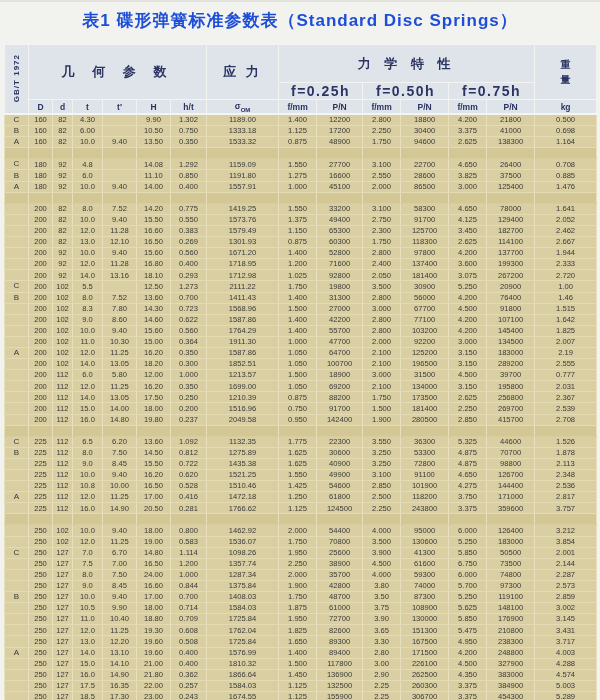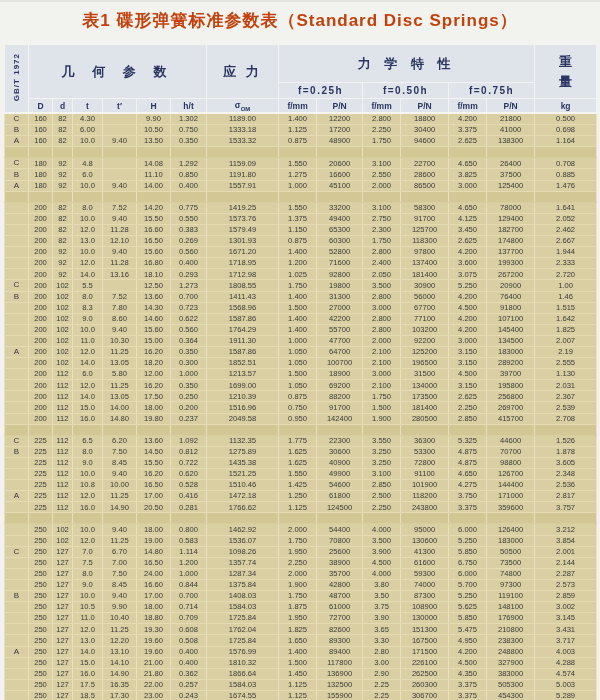--- a/index.html
+++ b/index.html
@@ -5,40 +5,40 @@
   html,body{margin:0;padding:0;}
   body{
     width:600px;height:700px;overflow:hidden;
     background:#f1f1ec;
     font-family:"Liberation Sans","DejaVu Sans",sans-serif;
     position:relative;
   }
   .page{position:absolute;inset:0;background:#f2f2ee;border-top:2px solid #e3e3de;}
   .title{
     margin:0;padding:7px 0 0 0;text-align:center;
-    font-size:17px;font-weight:bold;color:#c2410c;letter-spacing:1px;
+    font-size:17px;font-weight:bold;color:#1d4ed8;letter-spacing:1px;
     white-space:nowrap;
   }
   table.tbl{
     position:absolute;left:4px;top:42px;width:592px;
     border-collapse:collapse;table-layout:fixed;
   }
   .tbl th{
     background:#dee4ea;color:#2b3462;font-weight:bold;
     border:1px solid #f3f4f1;padding:0;text-align:center;vertical-align:middle;
   }
   .h-std{font-size:8px;}
   .h-std .vert{
     writing-mode:vertical-rl;transform:rotate(180deg);
     letter-spacing:1px;display:inline-block;line-height:1;
   }
   .h-big{font-size:13px;letter-spacing:7px;height:37px;}
-  .h-weight{font-size:13px;}
+  .h-weight{font-size:10px;}
   .h-weight .wvert{display:inline-block;width:1.1em;line-height:1.5;word-break:break-all;}
-  .h-f{font-size:10px;height:15px;letter-spacing:1.5px;font-weight:bold;}
+  .h-f{font-size:14px;height:15px;letter-spacing:1.5px;font-weight:bold;}
   .h-sub{font-size:8.5px;height:13px;font-weight:bold;}
   .h-sub sub{font-size:6px;}
   .tbl td{
     background:#d9cfa2;color:#3a3a3a;
     font-size:7.6px;line-height:1;text-align:center;vertical-align:middle;
     height:10.1px;padding:0;
     border-right:1px solid #e9e1bd;border-left:1px solid #e9e1bd;
     border-bottom:1px solid #e4dbb2;
     white-space:nowrap;overflow:hidden;
   }
@@ -176,21 +176,21 @@
         <tr>
           <td class="series">C</td>
           <td>180</td>
           <td>92</td>
           <td>4.8</td>
           <td></td>
           <td>14.08</td>
           <td>1.292</td>
           <td>1159.09</td>
           <td>1.550</td>
-          <td>20600</td>
+          <td>27700</td>
           <td>3.100</td>
           <td>22700</td>
           <td>4.650</td>
           <td>26400</td>
           <td>0.708</td>
         </tr>
         <tr>
           <td class="series">B</td>
           <td>180</td>
           <td>92</td>
@@ -299,21 +299,21 @@
           <td>13.0</td>
           <td>12.10</td>
           <td>16.50</td>
           <td>0.269</td>
           <td>1301.93</td>
           <td>0.875</td>
           <td>60300</td>
           <td>1.750</td>
           <td>118300</td>
           <td>2.625</td>
-          <td>174800</td>
+          <td>114100</td>
           <td>2.667</td>
         </tr>
         <tr>
           <td class="series"></td>
           <td>200</td>
           <td>92</td>
           <td>10.0</td>
           <td>9.40</td>
           <td>15.60</td>
           <td>0.560</td>
@@ -361,21 +361,21 @@
           <td>2.720</td>
         </tr>
         <tr>
           <td class="series">C</td>
           <td>200</td>
           <td>102</td>
           <td>5.5</td>
           <td></td>
           <td>12.50</td>
           <td>1.273</td>
-          <td>1808.55</td>
+          <td>2111.22</td>
           <td>1.750</td>
           <td>19800</td>
           <td>3.500</td>
           <td>30900</td>
           <td>5.250</td>
           <td>20900</td>
           <td>1.00</td>
         </tr>
         <tr>
           <td class="series">B</td>
@@ -504,21 +504,21 @@
           <td>5.80</td>
           <td>12.00</td>
           <td>1.000</td>
           <td>1213.57</td>
           <td>1.500</td>
           <td>18900</td>
           <td>3.000</td>
           <td>31500</td>
           <td>4.500</td>
           <td>39700</td>
-          <td>1.130</td>
+          <td>0.777</td>
         </tr>
         <tr>
           <td class="series"></td>
           <td>200</td>
           <td>112</td>
           <td>12.0</td>
           <td>11.25</td>
           <td>16.20</td>
           <td>0.350</td>
           <td>1699.00</td>
@@ -640,21 +640,21 @@
           <td>8.45</td>
           <td>15.50</td>
           <td>0.722</td>
           <td>1435.38</td>
           <td>1.625</td>
           <td>40900</td>
           <td>3.250</td>
           <td>72800</td>
           <td>4.875</td>
           <td>98800</td>
-          <td>3.605</td>
+          <td>2.113</td>
         </tr>
         <tr>
           <td class="series"></td>
           <td>225</td>
           <td>112</td>
           <td>10.0</td>
           <td>9.40</td>
           <td>16.20</td>
           <td>0.620</td>
           <td>1521.25</td>
@@ -979,21 +979,21 @@
           <td>17.5</td>
           <td>16.35</td>
           <td>22.00</td>
           <td>0.257</td>
           <td>1584.03</td>
           <td>1.125</td>
           <td>132500</td>
           <td>2.25</td>
           <td>260300</td>
           <td>3.375</td>
-          <td>505300</td>
+          <td>384900</td>
           <td>5.003</td>
         </tr>
         <tr>
           <td class="series"></td>
           <td>250</td>
           <td>127</td>
           <td>18.5</td>
           <td>17.30</td>
           <td>23.00</td>
           <td>0.243</td>

